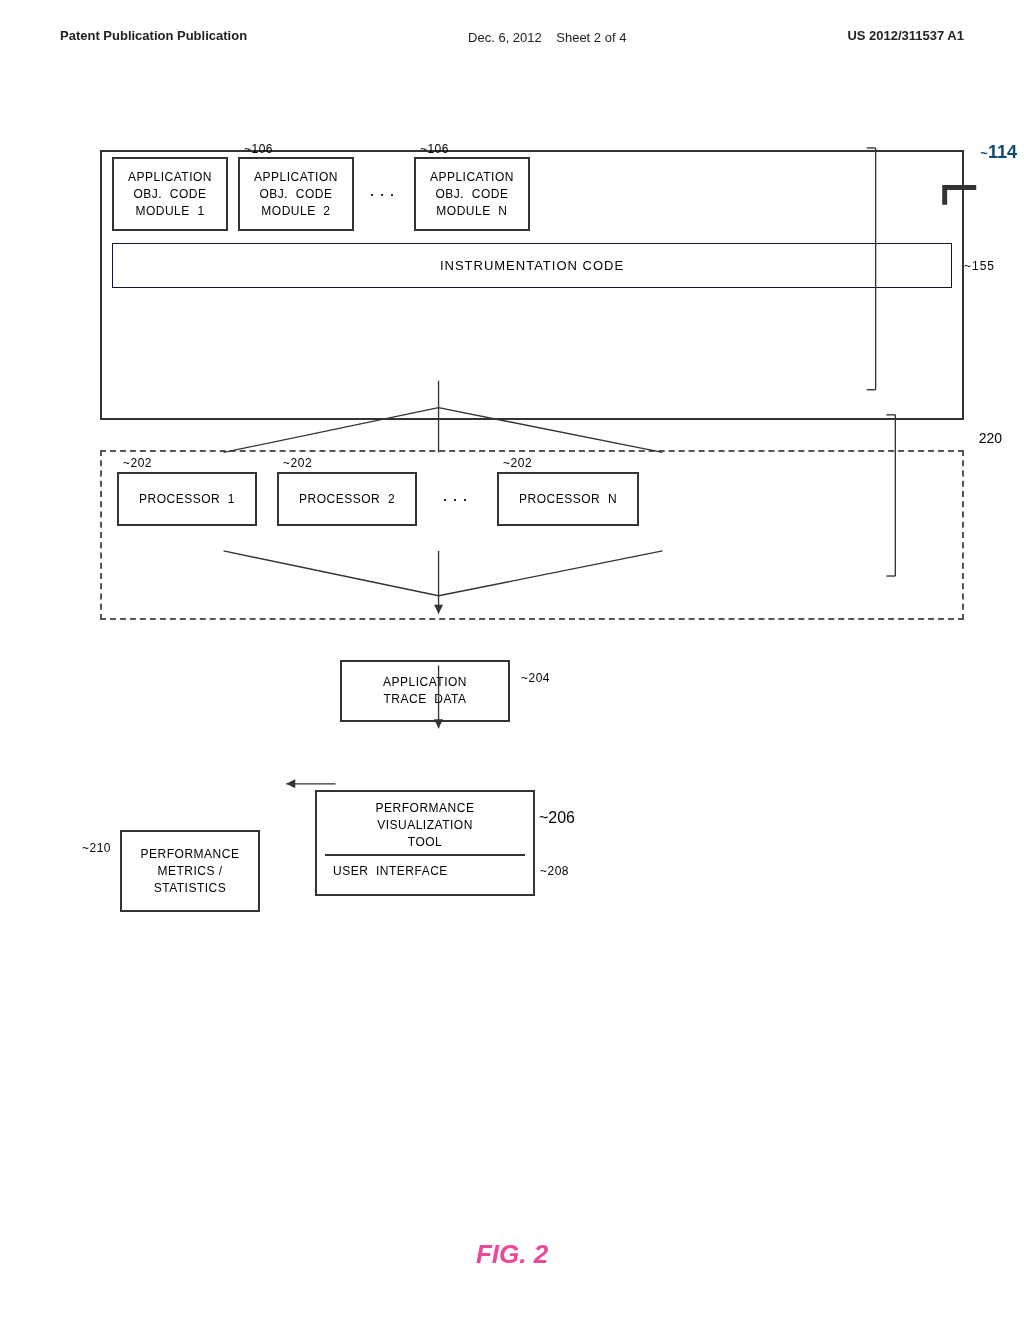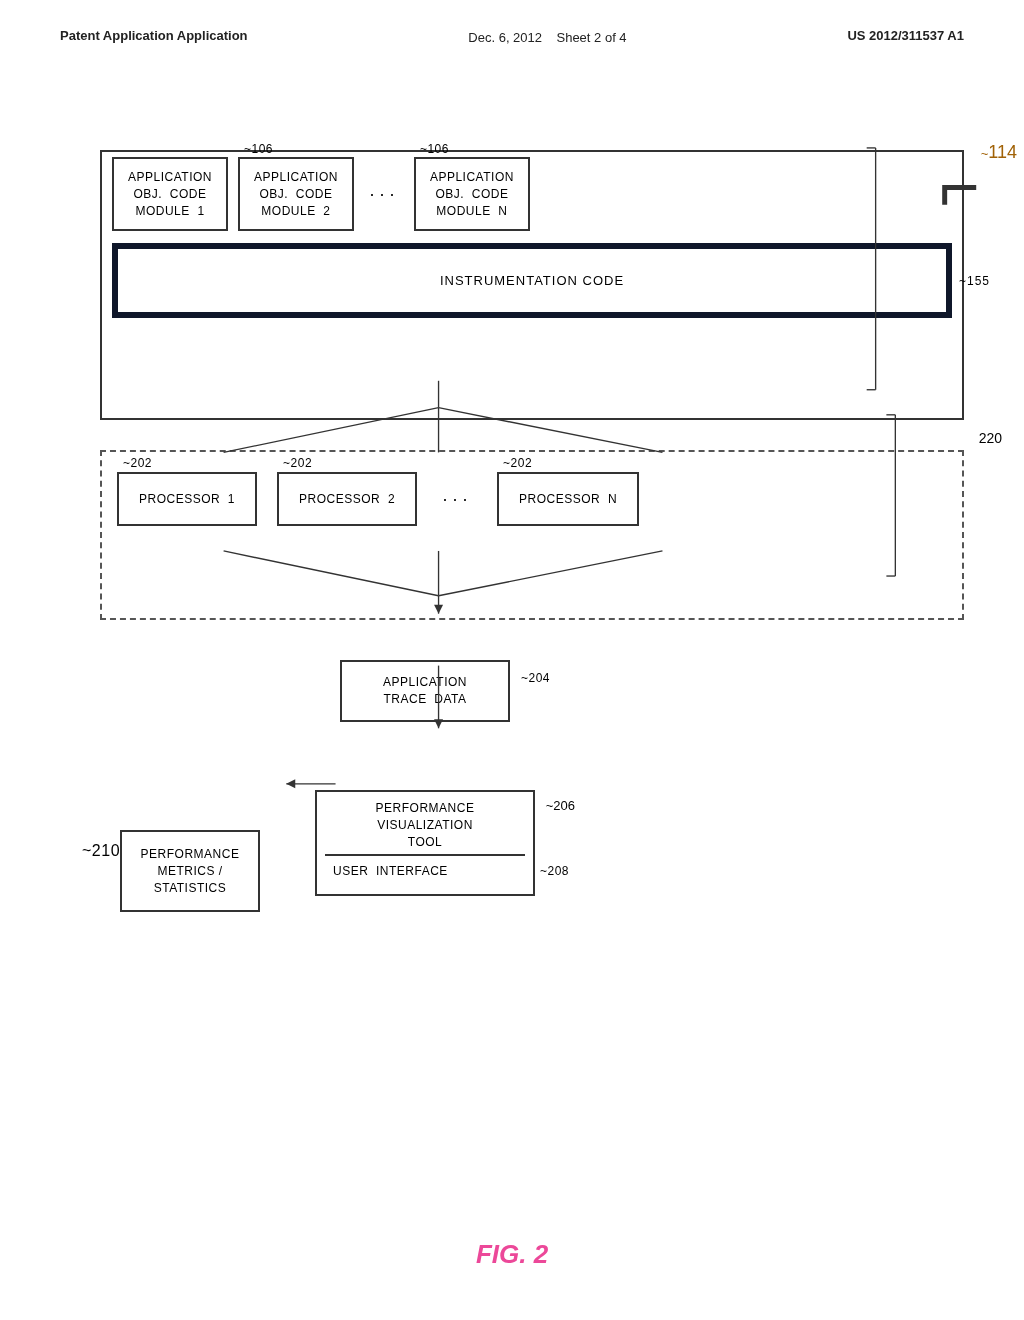--- a/index.html
+++ b/index.html
@@ -72,23 +72,23 @@
     }
     .dots {
       font-size: 18px;
       letter-spacing: 4px;
       padding: 0 5px;
       align-self: center;
     }
 
     
     .instrumentation-box {
-      border: 6px solid #0f172a;
+      border: 1px solid #0f172a;
       margin: 4px 10px 16px 10px;
-      padding: 24px;
+      padding: 14px;
       text-align: center;
       font-size: 13px;
       letter-spacing: 1px;
       background: #fff;
       position: relative;
     }
 
     
     .processor-area {
       position: absolute;
@@ -193,33 +193,33 @@
       left: 0;
       width: 100%;
       height: 100%;
       pointer-events: none;
     }
   </style>
 </head>
 <body>
 
 <div class="header">
-  <div class="header-left">Patent Application Application</div>
+  <div class="header-left">Patent Publication Publication</div>
   <div class="header-center">
     <span>Dec. 6, 2012</span>&nbsp;&nbsp;&nbsp;
     <span>Sheet 2 of 4</span>
   </div>
   <div class="header-right">US 2012/311537 A1</div>
 </div>
 
 <div class="diagram-area">
 
   <div class="instrumented-app">
 
-    <div style="position:absolute; top:-10px; right:-55px; font-size:18px; color:#a16207;">
+    <div style="position:absolute; top:-10px; right:-55px; font-size:18px; color:#0c4a6e;font-weight:bold;">
       <span style="font-size:13px;">~</span><span>114</span>
     </div>
 
     <div style="position:absolute; top:0px; right:-18px; font-size:70px; color:#333; line-height:1; font-weight:100;">⌐</div>
 
 
     <div class="modules-row">
       <div class="module-box">APPLICATION<br>OBJ.&nbsp; CODE<br>MODULE&nbsp; 1</div>
       <div class="module-box" style="position:relative;">
         APPLICATION<br>OBJ.&nbsp; CODE<br>MODULE&nbsp; 2
@@ -264,25 +264,25 @@
     APPLICATION<br>TRACE&nbsp; DATA
     <span style="position:absolute; top:8px; right:-42px; font-size:12px;">~204</span>
   </div>
 
   <div class="perf-viz-outer" style="position:absolute; top:660px; left:255px; width:220px; border:2px solid #333; background:#fff;">
     <div class="perf-viz-label">PERFORMANCE<br>VISUALIZATION<br>TOOL</div>
     <div class="user-interface-box" style="position:relative;">
       USER&nbsp; INTERFACE
       <span style="position:absolute; right:-44px; top:50%; transform:translateY(-50%); font-size:12px;">~208</span>
     </div>
-    <span style="position:absolute; top:6px; right:-42px; font-size:13px;margin-left:27px;">~206</span>
+    <span style="position:absolute; top:17px; right:-42px; font-size:16px;margin-left:27px;">~206</span>
   </div>
 
   <div class="perf-metrics-box">
-    <span style="position:absolute; top:8px; left:-40px; font-size:16px;">~210</span>
+    <span style="position:absolute; top:8px; left:-40px; font-size:12px;">~210</span>
     PERFORMANCE<br>METRICS&nbsp;/<br>STATISTICS
   </div>
 
   <svg class="svg-overlay" viewBox="0 0 904 1150" xmlns="http://www.w3.org/2000/svg">
 
     <line x1="370" y1="280" x2="370" y2="310" stroke="#333" stroke-width="1.5"></line>
 
     <line x1="370" y1="310" x2="130" y2="360" stroke="#333" stroke-width="1.5"></line>
     <line x1="370" y1="310" x2="370" y2="360" stroke="#333" stroke-width="1.5"></line>
     <line x1="370" y1="310" x2="620" y2="360" stroke="#333" stroke-width="1.5"></line>

